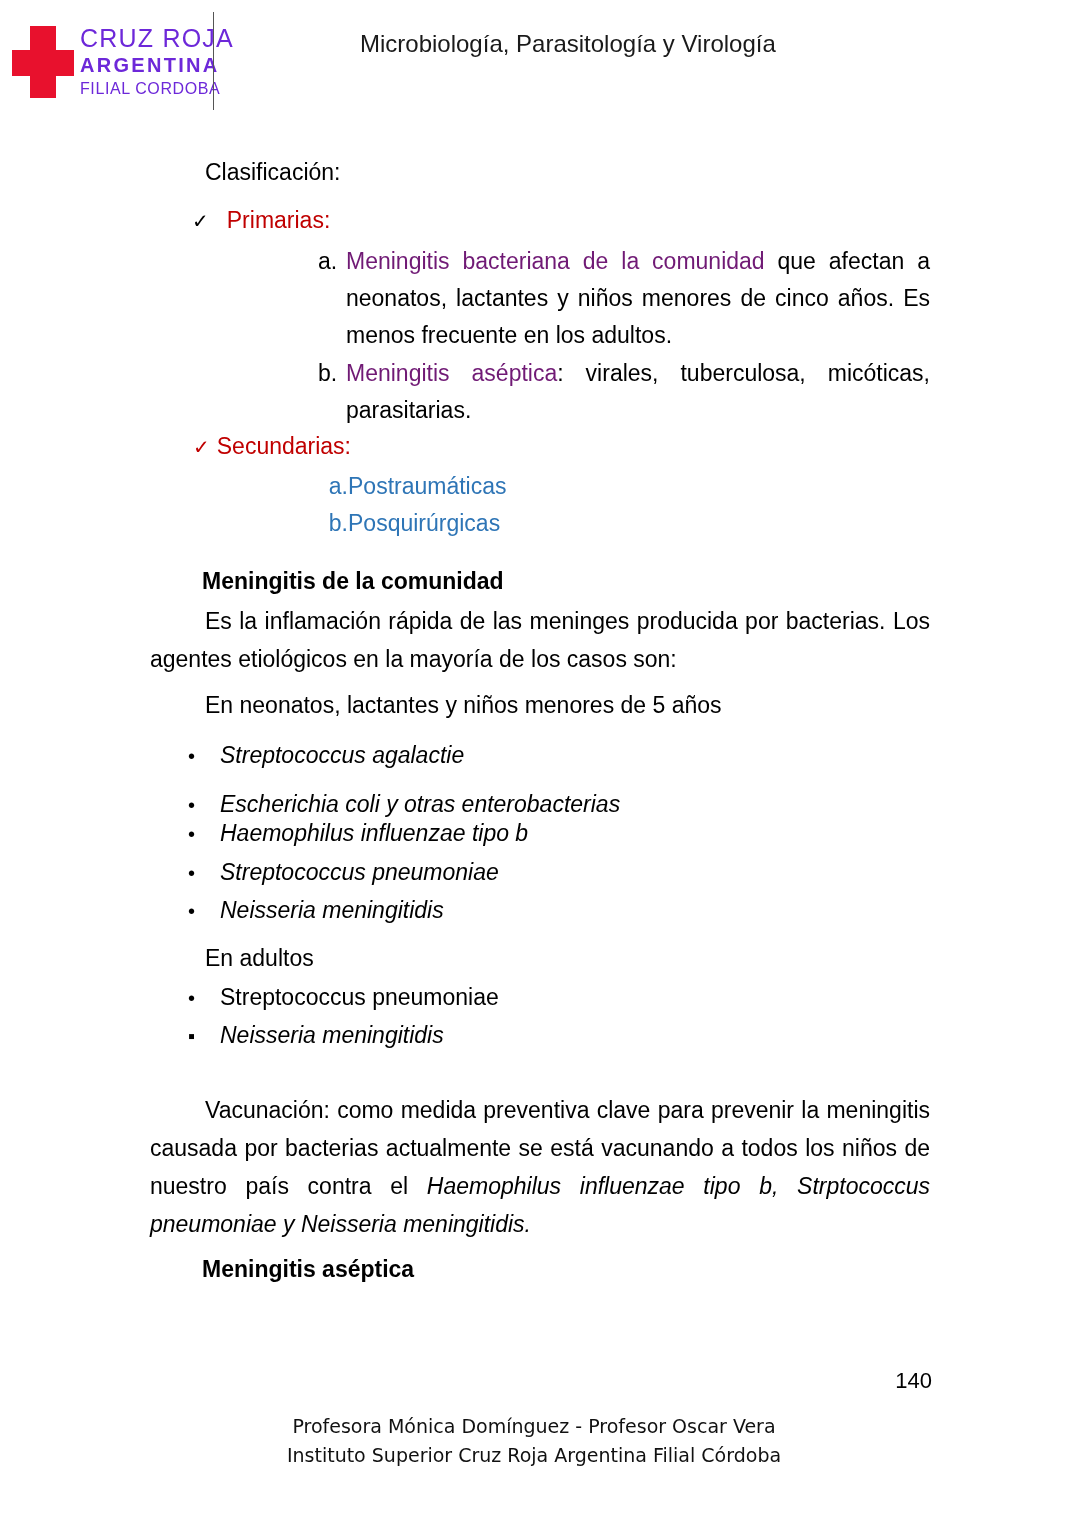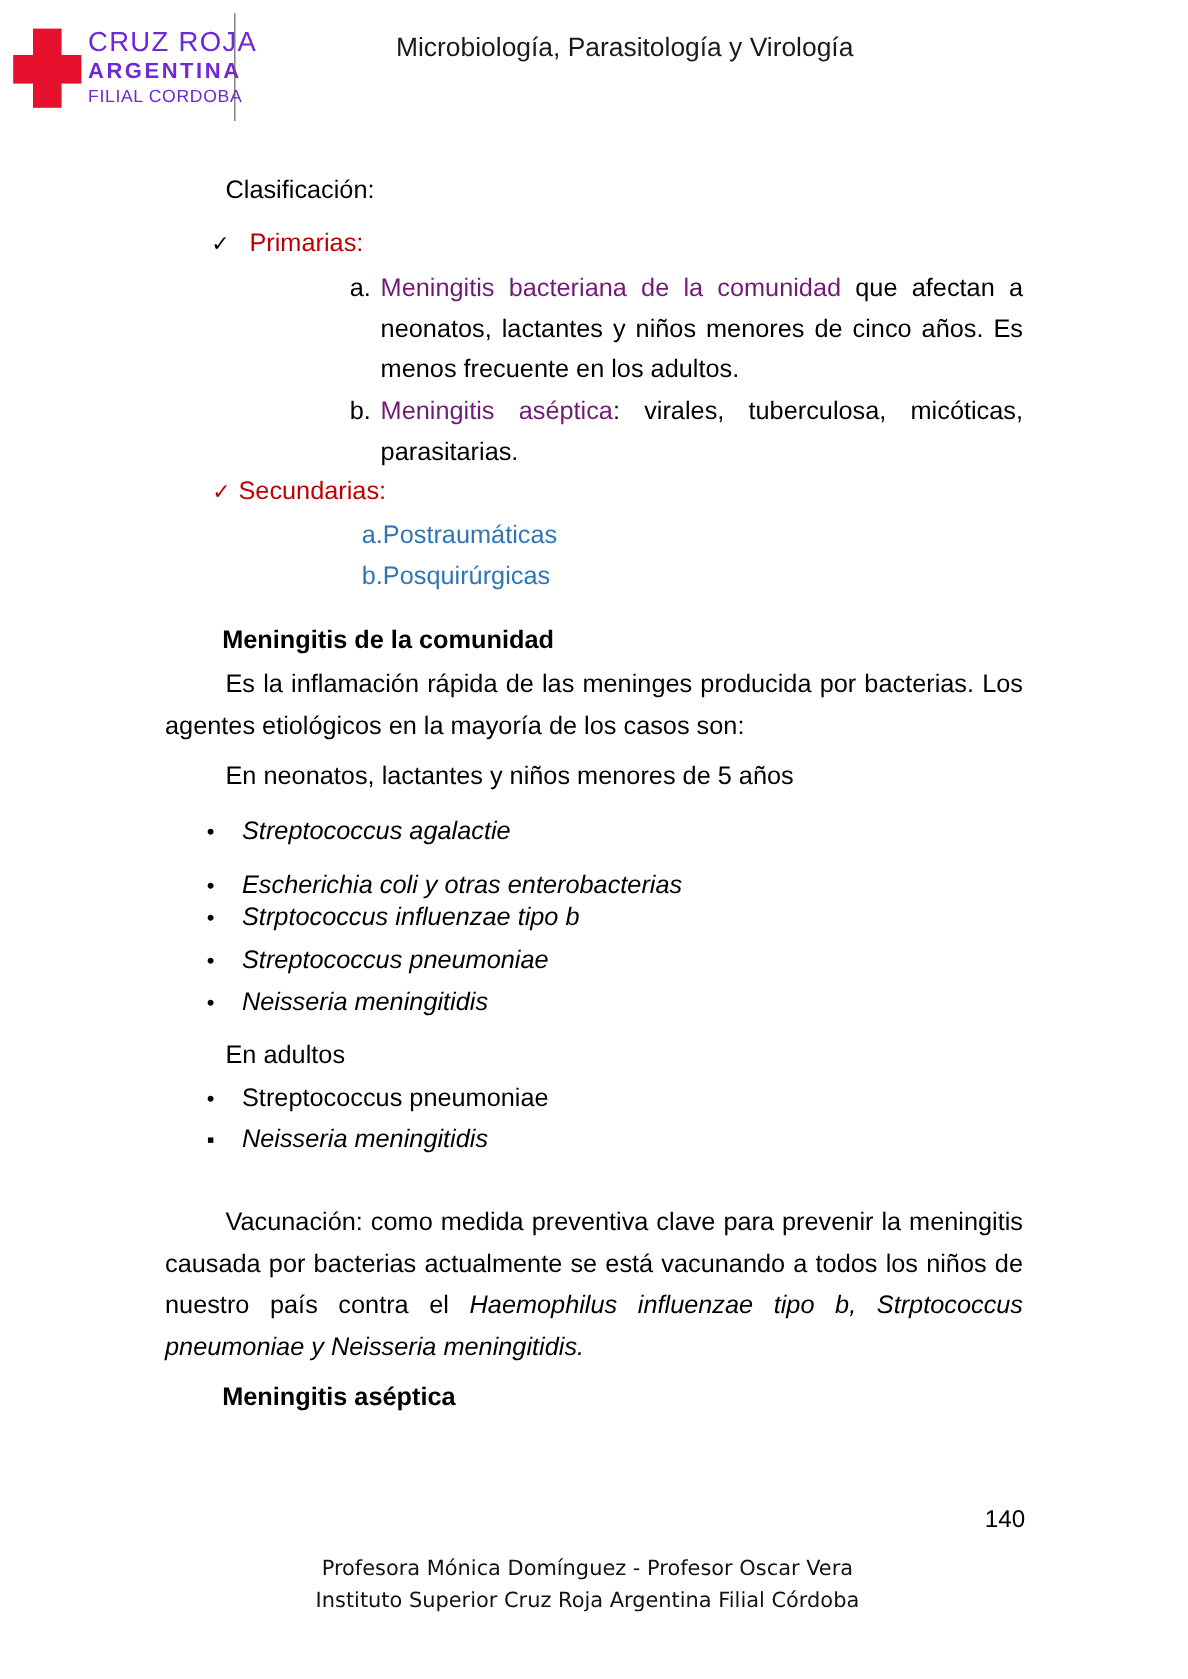--- a/index.html
+++ b/index.html
@@ -319,21 +319,21 @@
 
     <div class="plain-line pl-neonatos">En neonatos, lactantes y niños menores de 5 años</div>
 
     <div class="bullet-row br-0">
       <span class="bullet">•</span><span class="btxt italic">Streptococcus agalactie</span>
     </div>
     <div class="bullet-row br-1">
       <span class="bullet">•</span><span class="btxt italic">Escherichia coli y otras enterobacterias</span>
     </div>
     <div class="bullet-row br-2">
-      <span class="bullet">•</span><span class="btxt italic">Strptococcus influenzae tipo b</span>
+      <span class="bullet">•</span><span class="btxt italic">Haemophilus influenzae tipo b</span>
     </div>
     <div class="bullet-row br-3">
       <span class="bullet">•</span><span class="btxt italic">Streptococcus pneumoniae</span>
     </div>
     <div class="bullet-row br-4">
       <span class="bullet">•</span><span class="btxt italic">Neisseria meningitidis</span>
     </div>
 
     <div class="plain-line pl-adultos">En adultos</div>
 

